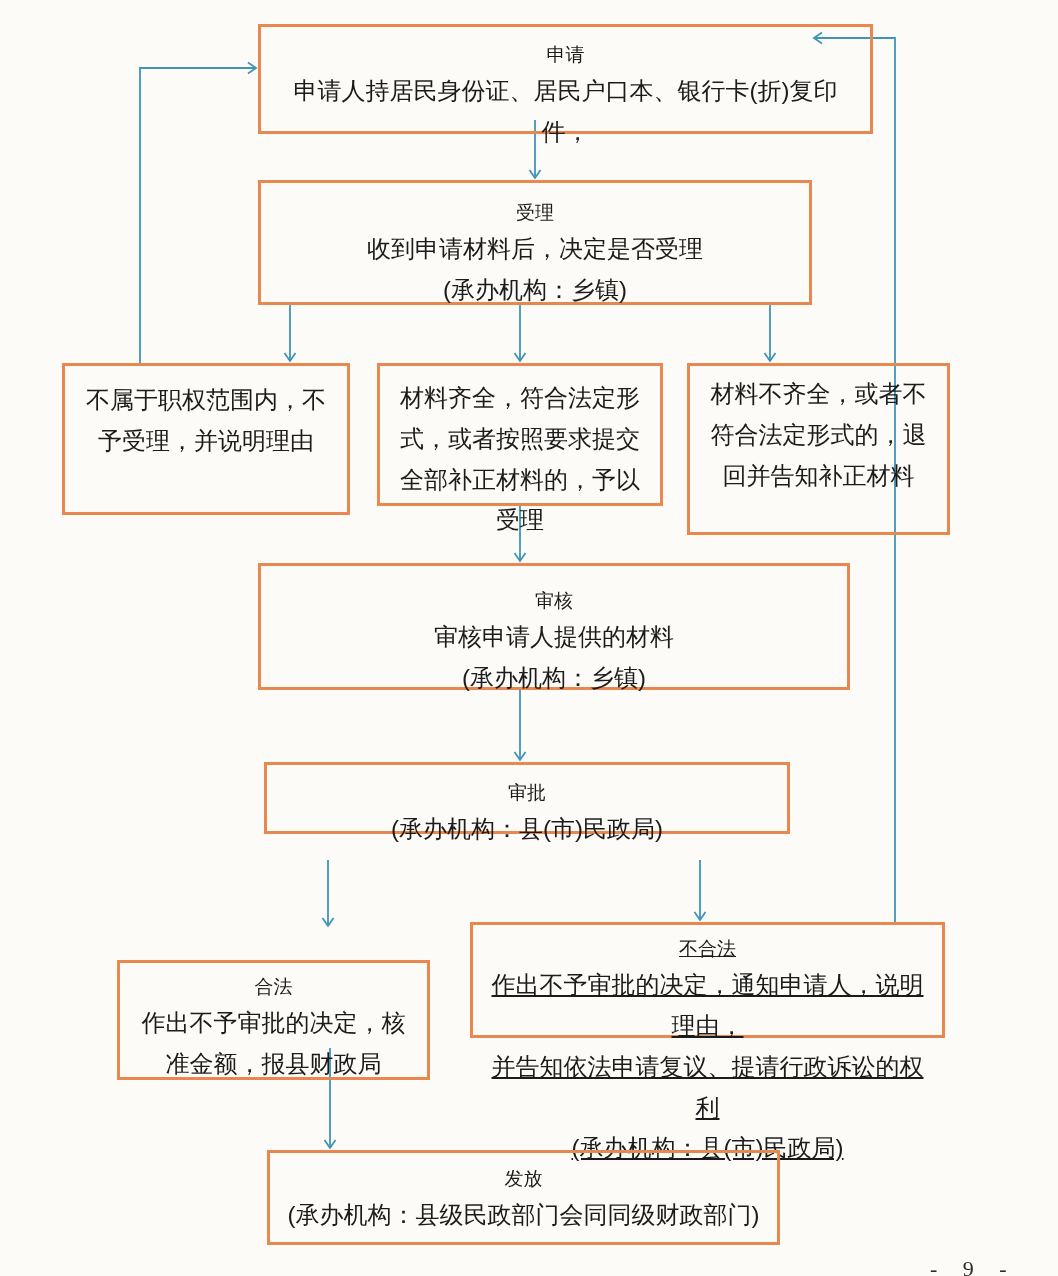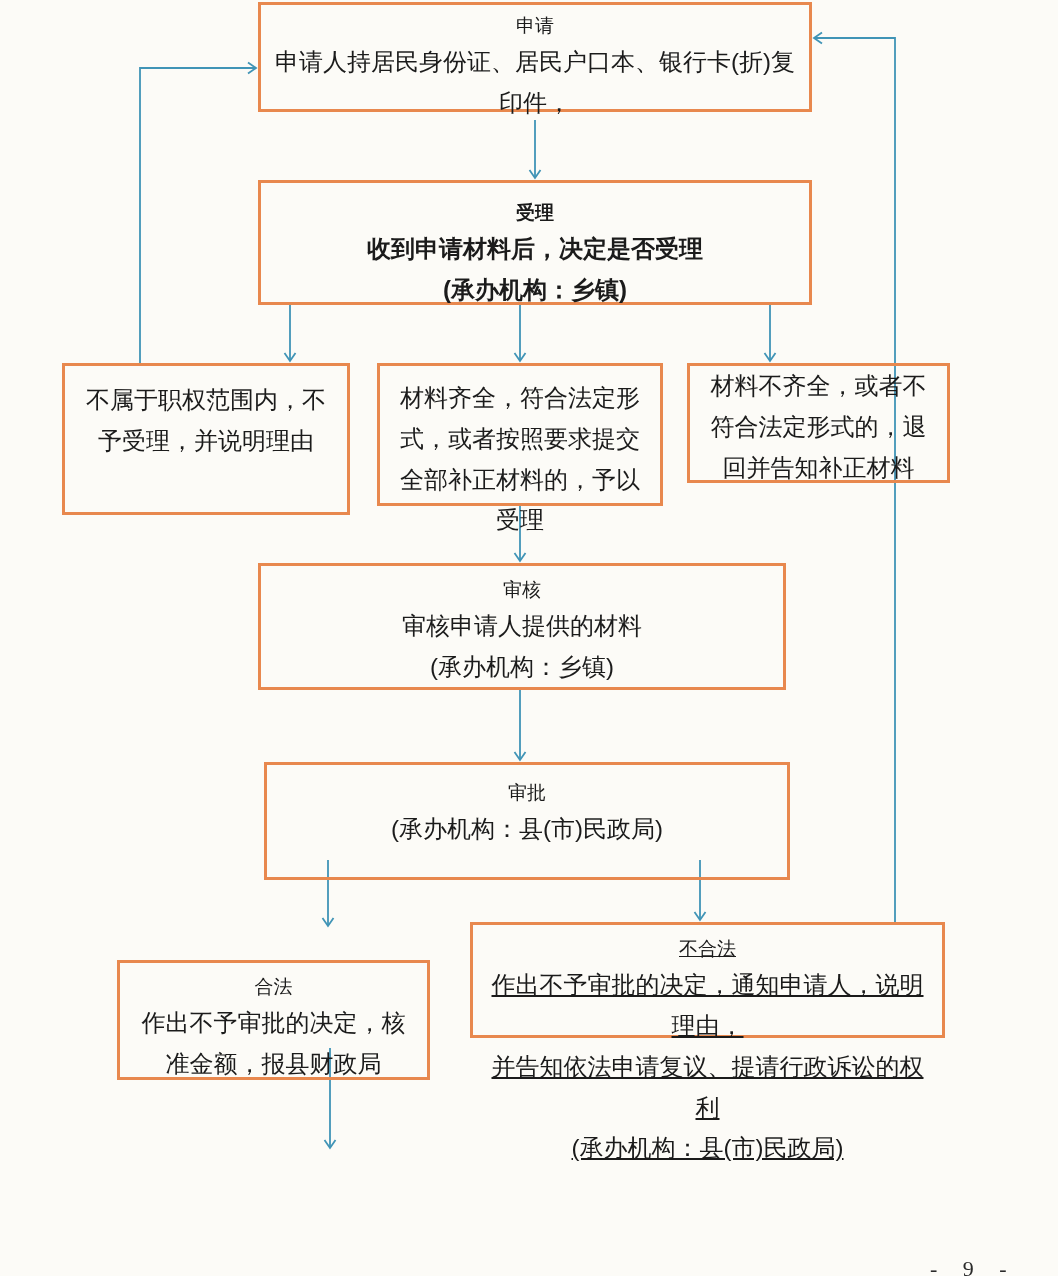--- a/index.html
+++ b/index.html
@@ -24,27 +24,27 @@
     border: 3px solid var(--box-border, #e8884e);
     background: transparent;
     text-align: center;
     font-size: 19px;
     line-height: 1.7;
     padding: 6px 10px;
   }
   .box-title { font-size: 19px; }
   .box-line, .box-text { font-size: 24px; }
 
-  #box-apply      { left: 258px; top: 2px;   width: 554px; height: 110px; padding-top: 5px; }
-  #box-accept     { left: 258px; top: 180px;  width: 554px; height: 125px; padding-top: 14px; font-weight: bold; }
+  #box-apply      { left: 258px; top: 24px;   width: 615px; height: 110px; padding-top: 12px; }
+  #box-accept     { left: 258px; top: 180px;  width: 554px; height: 125px; padding-top: 14px; }
   #box-outscope   { left: 62px;  top: 363px;  width: 288px; height: 152px; padding-top: 14px; }
   #box-complete   { left: 377px; top: 363px;  width: 286px; height: 143px; padding-top: 12px; }
-  #box-incomplete { left: 687px; top: 363px;  width: 263px; height: 120px; padding-top: 0; }
-  #box-review     { left: 258px; top: 563px;  width: 528px; height: 127px; padding-top: 8px; }
-  #box-approval   { left: 264px; top: 762px;  width: 526px; height: 118px;  padding-top: 12px; }
+  #box-incomplete { left: 687px; top: 363px;  width: 263px; height: 172px; padding-top: 8px; }
+  #box-review     { left: 258px; top: 563px;  width: 592px; height: 127px; padding-top: 19px; }
+  #box-approval   { left: 264px; top: 762px;  width: 526px; height: 72px;  padding-top: 12px; }
   #box-legal      { left: 117px; top: 928px;  width: 313px; height: 120px; padding-top: 8px; margin-top: 32px; }
   #box-illegal    { left: 470px; top: 922px;  width: 475px; height: 116px; padding-top: 8px; text-decoration: underline; }
   #box-disburse   { left: 267px; top: 1150px; width: 513px; height: 95px;  padding-top: 10px; }
 
   .page-number {
     position: absolute;
     left: 930px;
     top: 1256px;
     width: 110px;
     font-size: 22px;
@@ -144,16 +144,20 @@
     <div class="box-text">作出不予审批的决定，核准金额，报县财政局</div>
   </div>
 
   <div class="box" id="box-illegal">
     <div class="box-title">不合法</div>
     <div class="box-line">作出不予审批的决定，通知申请人，说明理由，</div>
     <div class="box-line">并告知依法申请复议、提请行政诉讼的权利</div>
     <div class="box-line">(承办机构：县(市)民政局)</div>
   </div>
 
+  <div class="box" id="box-disburse">
+    <div class="box-title">发放</div>
+    <div class="box-line">(承办机构：县级民政部门会同同级财政部门)</div>
+  </div>
 
   <div class="page-number">- 9 -</div>
 
 </div>
 
 </body></html>

